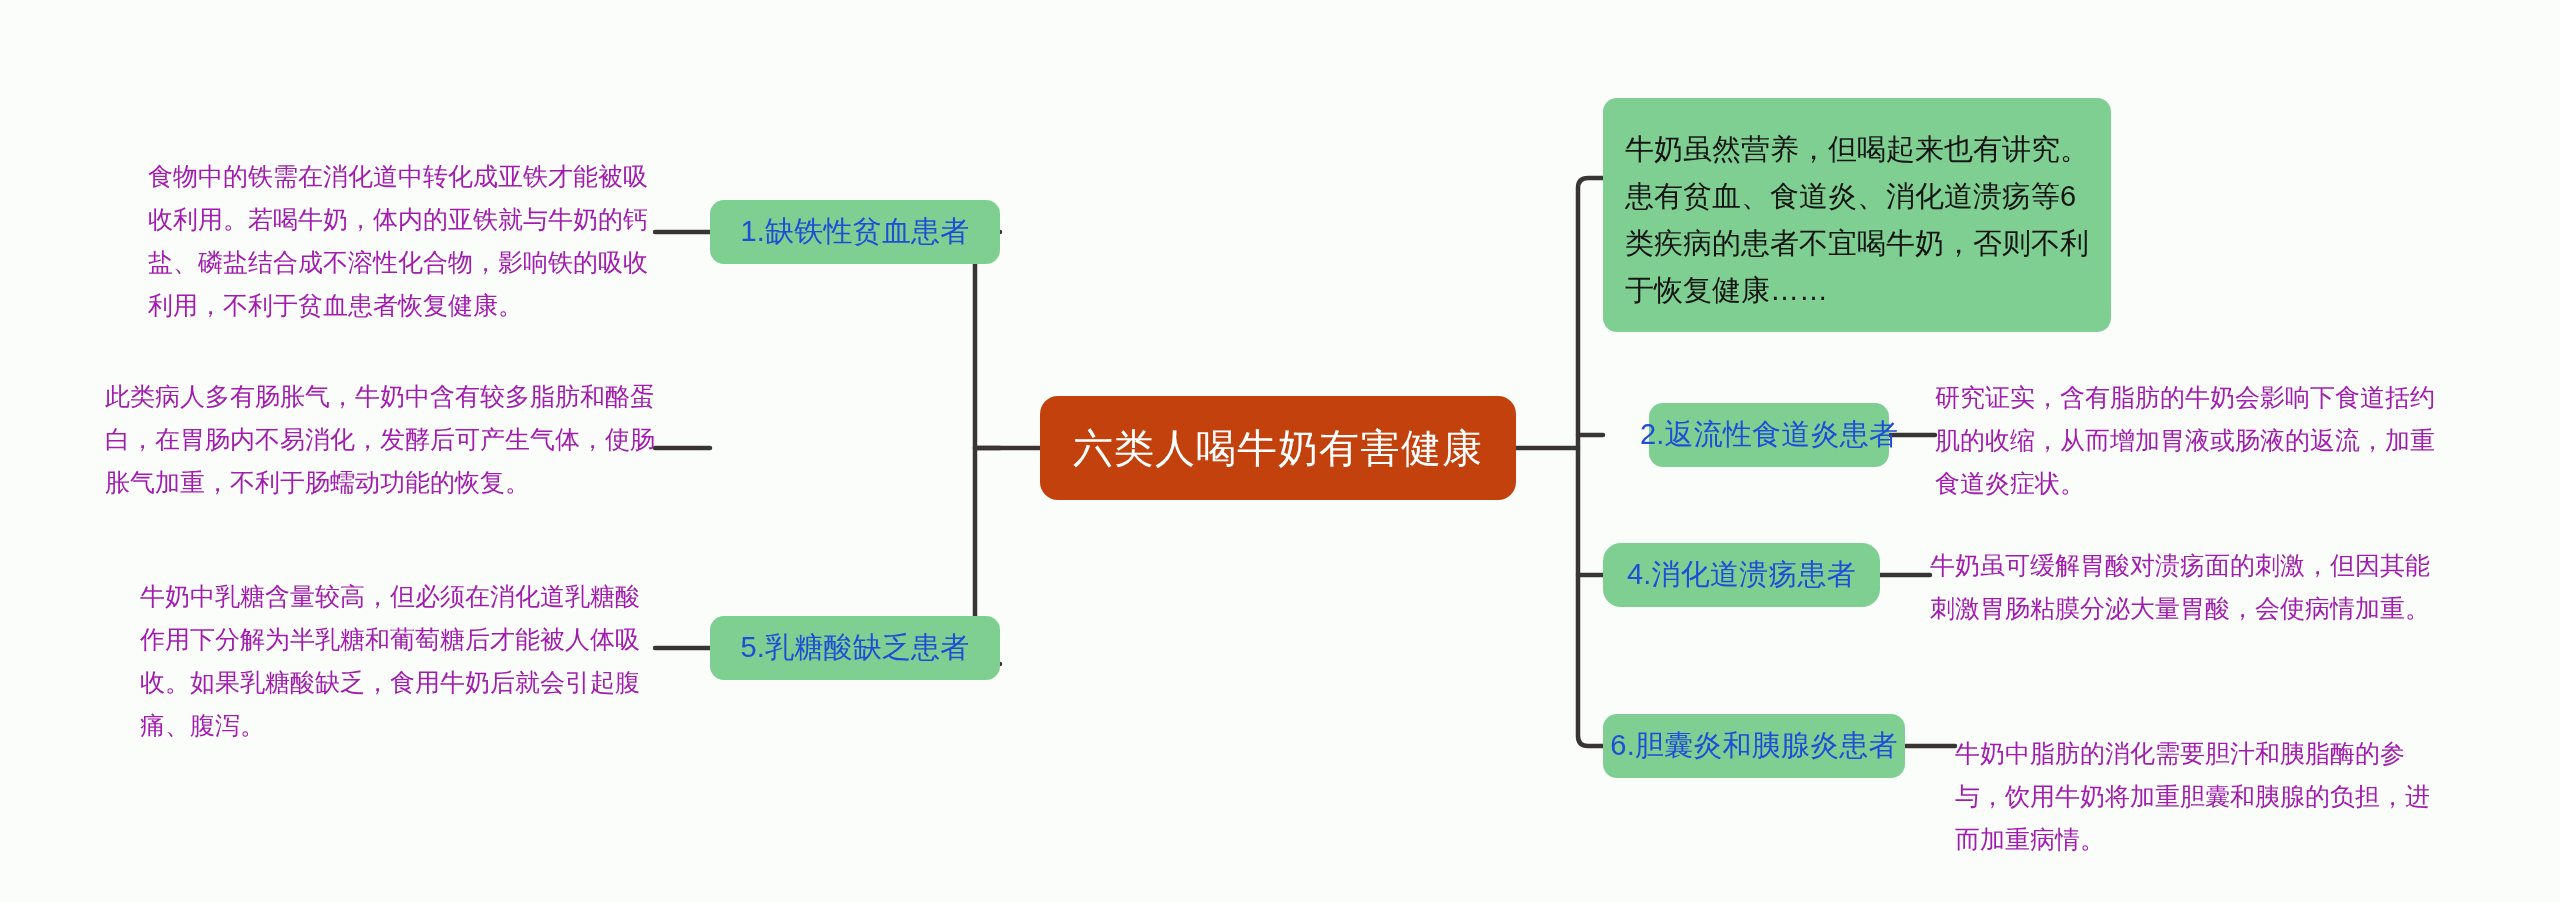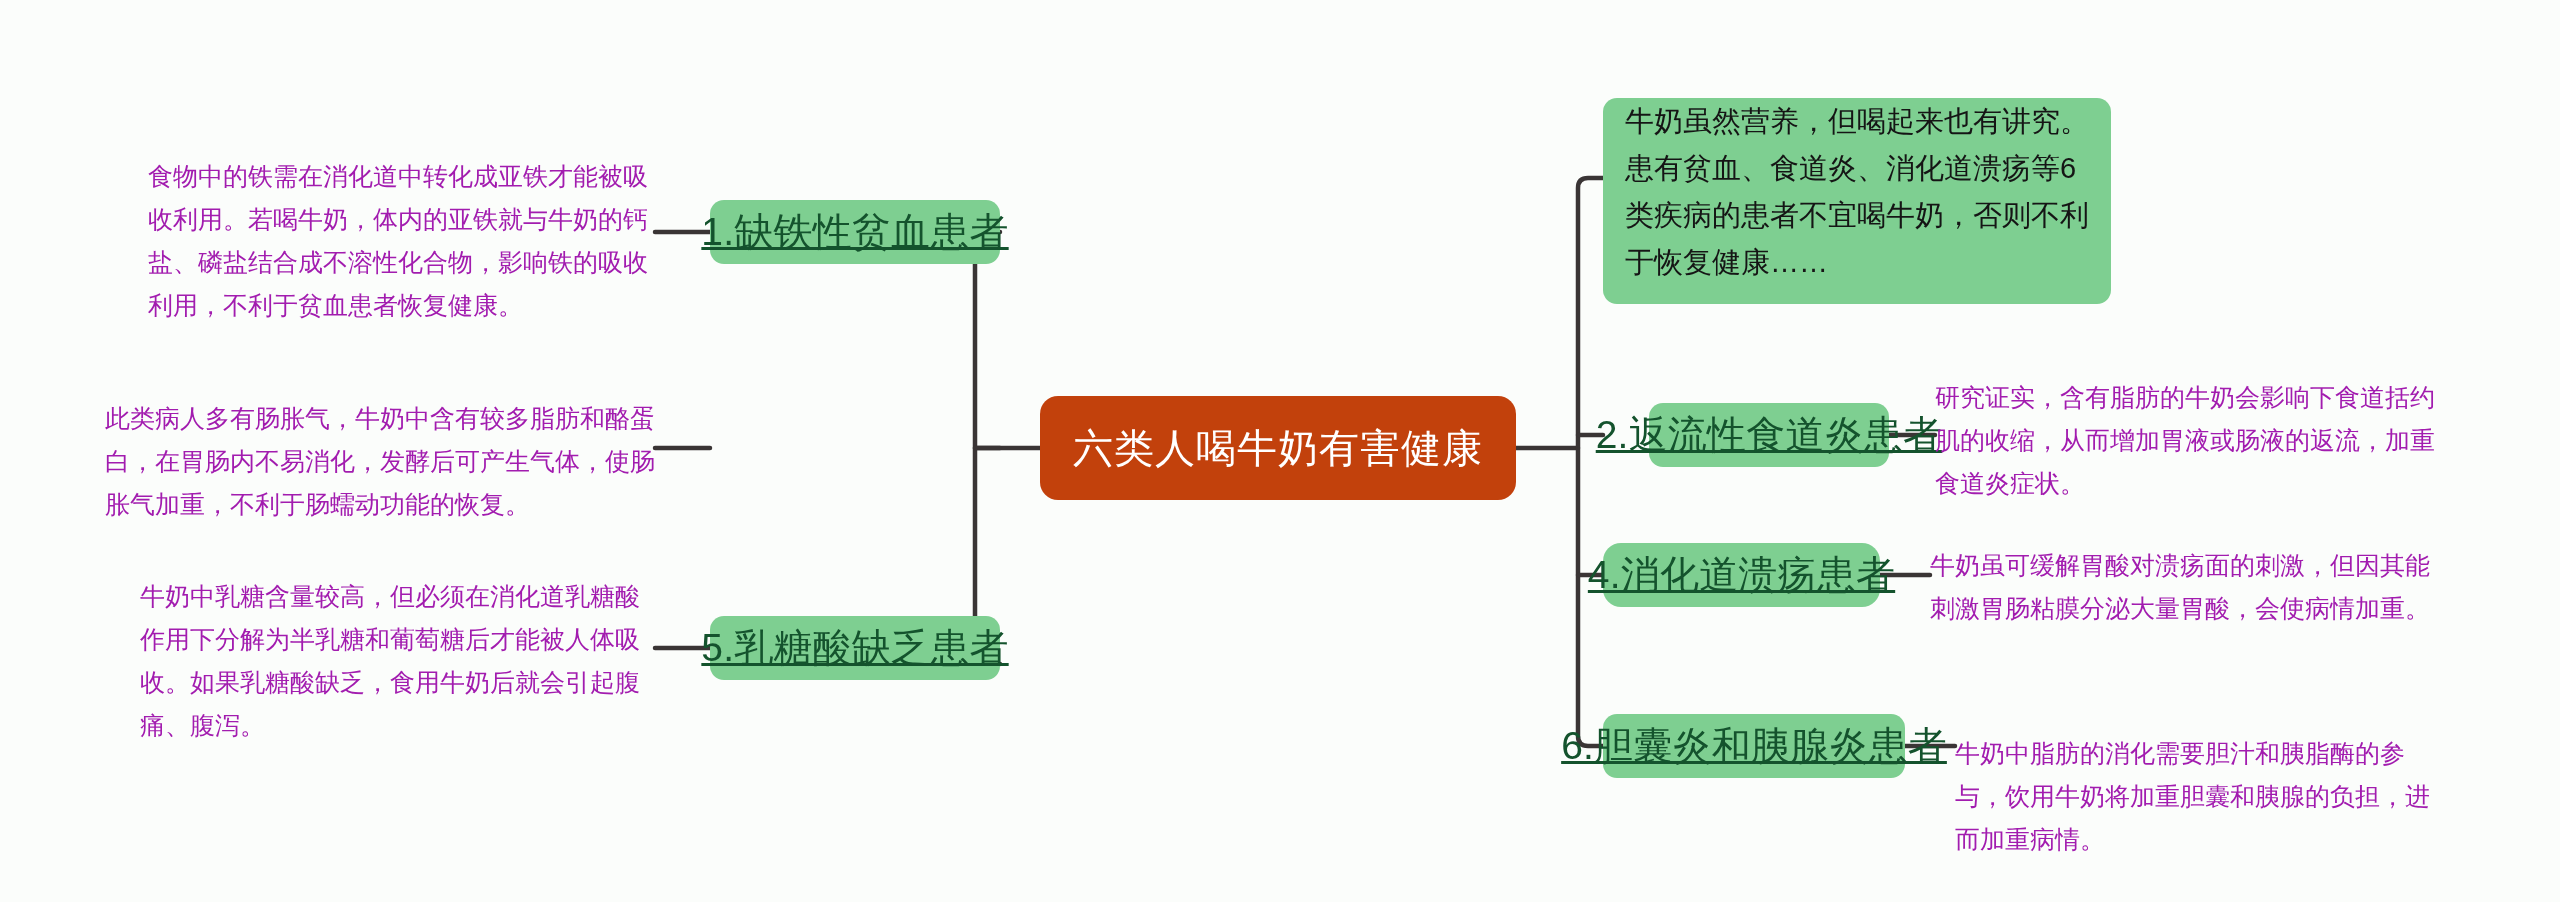--- a/index.html
+++ b/index.html
@@ -14,42 +14,41 @@
   .connectors{position:absolute;left:0;top:0;width:2560px;height:902px;pointer-events:none;}
 
   .node{
     position:absolute;
     box-sizing:border-box;
     display:flex;align-items:center;justify-content:center;
     border-radius:14px;
   }
   .green{
     background:#7ecf91;
-    color:#14532d;
-    font-size:39px;
+    color:#1d4ed8;
+    font-size:29px;
     line-height:1.15;
     white-space:nowrap;
     letter-spacing:0.2px;
-    text-decoration:underline;
   }
   .central{
     background:#c2410c;
     color:#ffffff;
     font-size:40px;
     border-radius:18px;
     white-space:nowrap;
     letter-spacing:1px;
   }
   .summary{
     background:#7ecf91;
     color:#151515;
     font-size:29px;
     line-height:1.62;
     display:block;
-    padding:0 22px 18px 22px;
+    padding:28px 22px 18px 22px;
     border-radius:14px;
     text-align:left;
     white-space:normal;
   }
   .desc{
     position:absolute;
     color:#a21caf;
     font-size:25px;
     line-height:1.72;
     box-sizing:border-box;
@@ -97,21 +96,21 @@
     <span>1.缺铁性贫血患者</span>
   </div>
 
 
   <div class="node green" style="left:710px;top:616px;width:290px;height:64px;">
     <span>5.乳糖酸缺乏患者</span>
   </div>
 
   <div class="desc desc-left" style="left:148px;top:155px;width:506px;">食物中的铁需在消化道中转化成亚铁才能被吸收利用。若喝牛奶，体内的亚铁就与牛奶的钙盐、磷盐结合成不溶性化合物，影响铁的吸收利用，不利于贫血患者恢复健康。</div>
 
-  <div class="desc desc-left" style="left:105px;top:375px;width:550px;margin-top:22px;">此类病人多有肠胀气，牛奶中含有较多脂肪和酪蛋白，在胃肠内不易消化，发酵后可产生气体，使肠胀气加重，不利于肠蠕动功能的恢复。</div>
+  <div class="desc desc-left" style="left:105px;top:375px;width:550px;">此类病人多有肠胀气，牛奶中含有较多脂肪和酪蛋白，在胃肠内不易消化，发酵后可产生气体，使肠胀气加重，不利于肠蠕动功能的恢复。</div>
 
   <div class="desc desc-left" style="left:140px;top:575px;width:515px;">牛奶中乳糖含量较高，但必须在消化道乳糖酸作用下分解为半乳糖和葡萄糖后才能被人体吸收。如果乳糖酸缺乏，食用牛奶后就会引起腹痛、腹泻。</div>
 
   <div class="node summary" style="left:1603px;top:98px;width:508px;height:auto;">
     <span>牛奶虽然营养，但喝起来也有讲究。患有贫血、食道炎、消化道溃疡等6类疾病的患者不宜喝牛奶，否则不利于恢复健康……</span>
   </div>
 
   <div class="node green" style="left:1649px;top:403px;width:240px;height:64px;">
     <span>2.返流性食道炎患者</span>
   </div>

